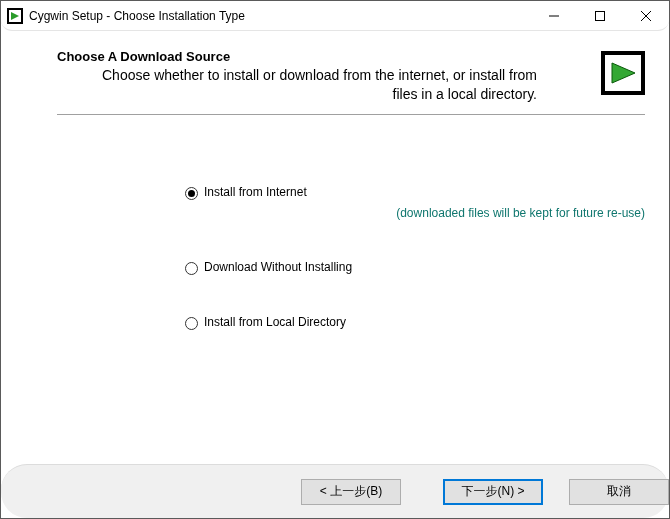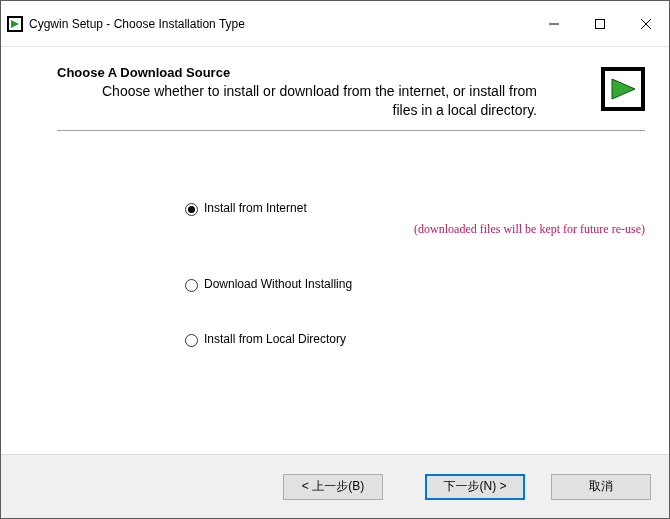--- a/index.html
+++ b/index.html
@@ -17,26 +17,27 @@
     }
     .window {
       width: 670px;
       height: 519px;
       border: 1px solid #5a5a5a;
       background: #fff;
       display: flex;
       flex-direction: column;
     }
     .titlebar {
-      height: 46px;
+      height: 30px;
       background: #fff;
       display: flex;
       align-items: center;
       padding-left: 6px;
       border-bottom: 1px solid #e5e5e5;
+      border-radius: 11px;
     }
     .titlebar-icon {
       width: 16px;
       height: 16px;
       margin-right: 6px;
       display: flex;
       align-items: center;
       justify-content: center;
     }
     .title-text {
@@ -129,38 +130,37 @@
       border-radius: 50%;
       top: 2px;
       left: 2px;
     }
     .option-text {
       font-size: 12px;
       color: #000;
     }
     .option-sub {
       font-size: 12px;
-      color: #be185d;
-      font-family: Liberation Serif, serif;
+      color: #0f766e;
     }
     .option-block {
       margin-bottom: 40px;
     }
     .option-indent {
       padding-left: 19px;
     }
     .footer {
-      height: 64px;
+      height: 54px;
       border-top: 1px solid #dcdcdc;
       display: flex;
       align-items: center;
       justify-content: flex-end;
-      padding-right: 18px;
       gap: 8px;
       background: #f0f0f0;
+      border-radius: 26px;
     }
     .btn {
       min-width: 100px;
       height: 26px;
       border: 1px solid #adadad;
       background: #e1e1e1;
       font-size: 12px;
       display: flex;
       align-items: center;
       justify-content: center;

